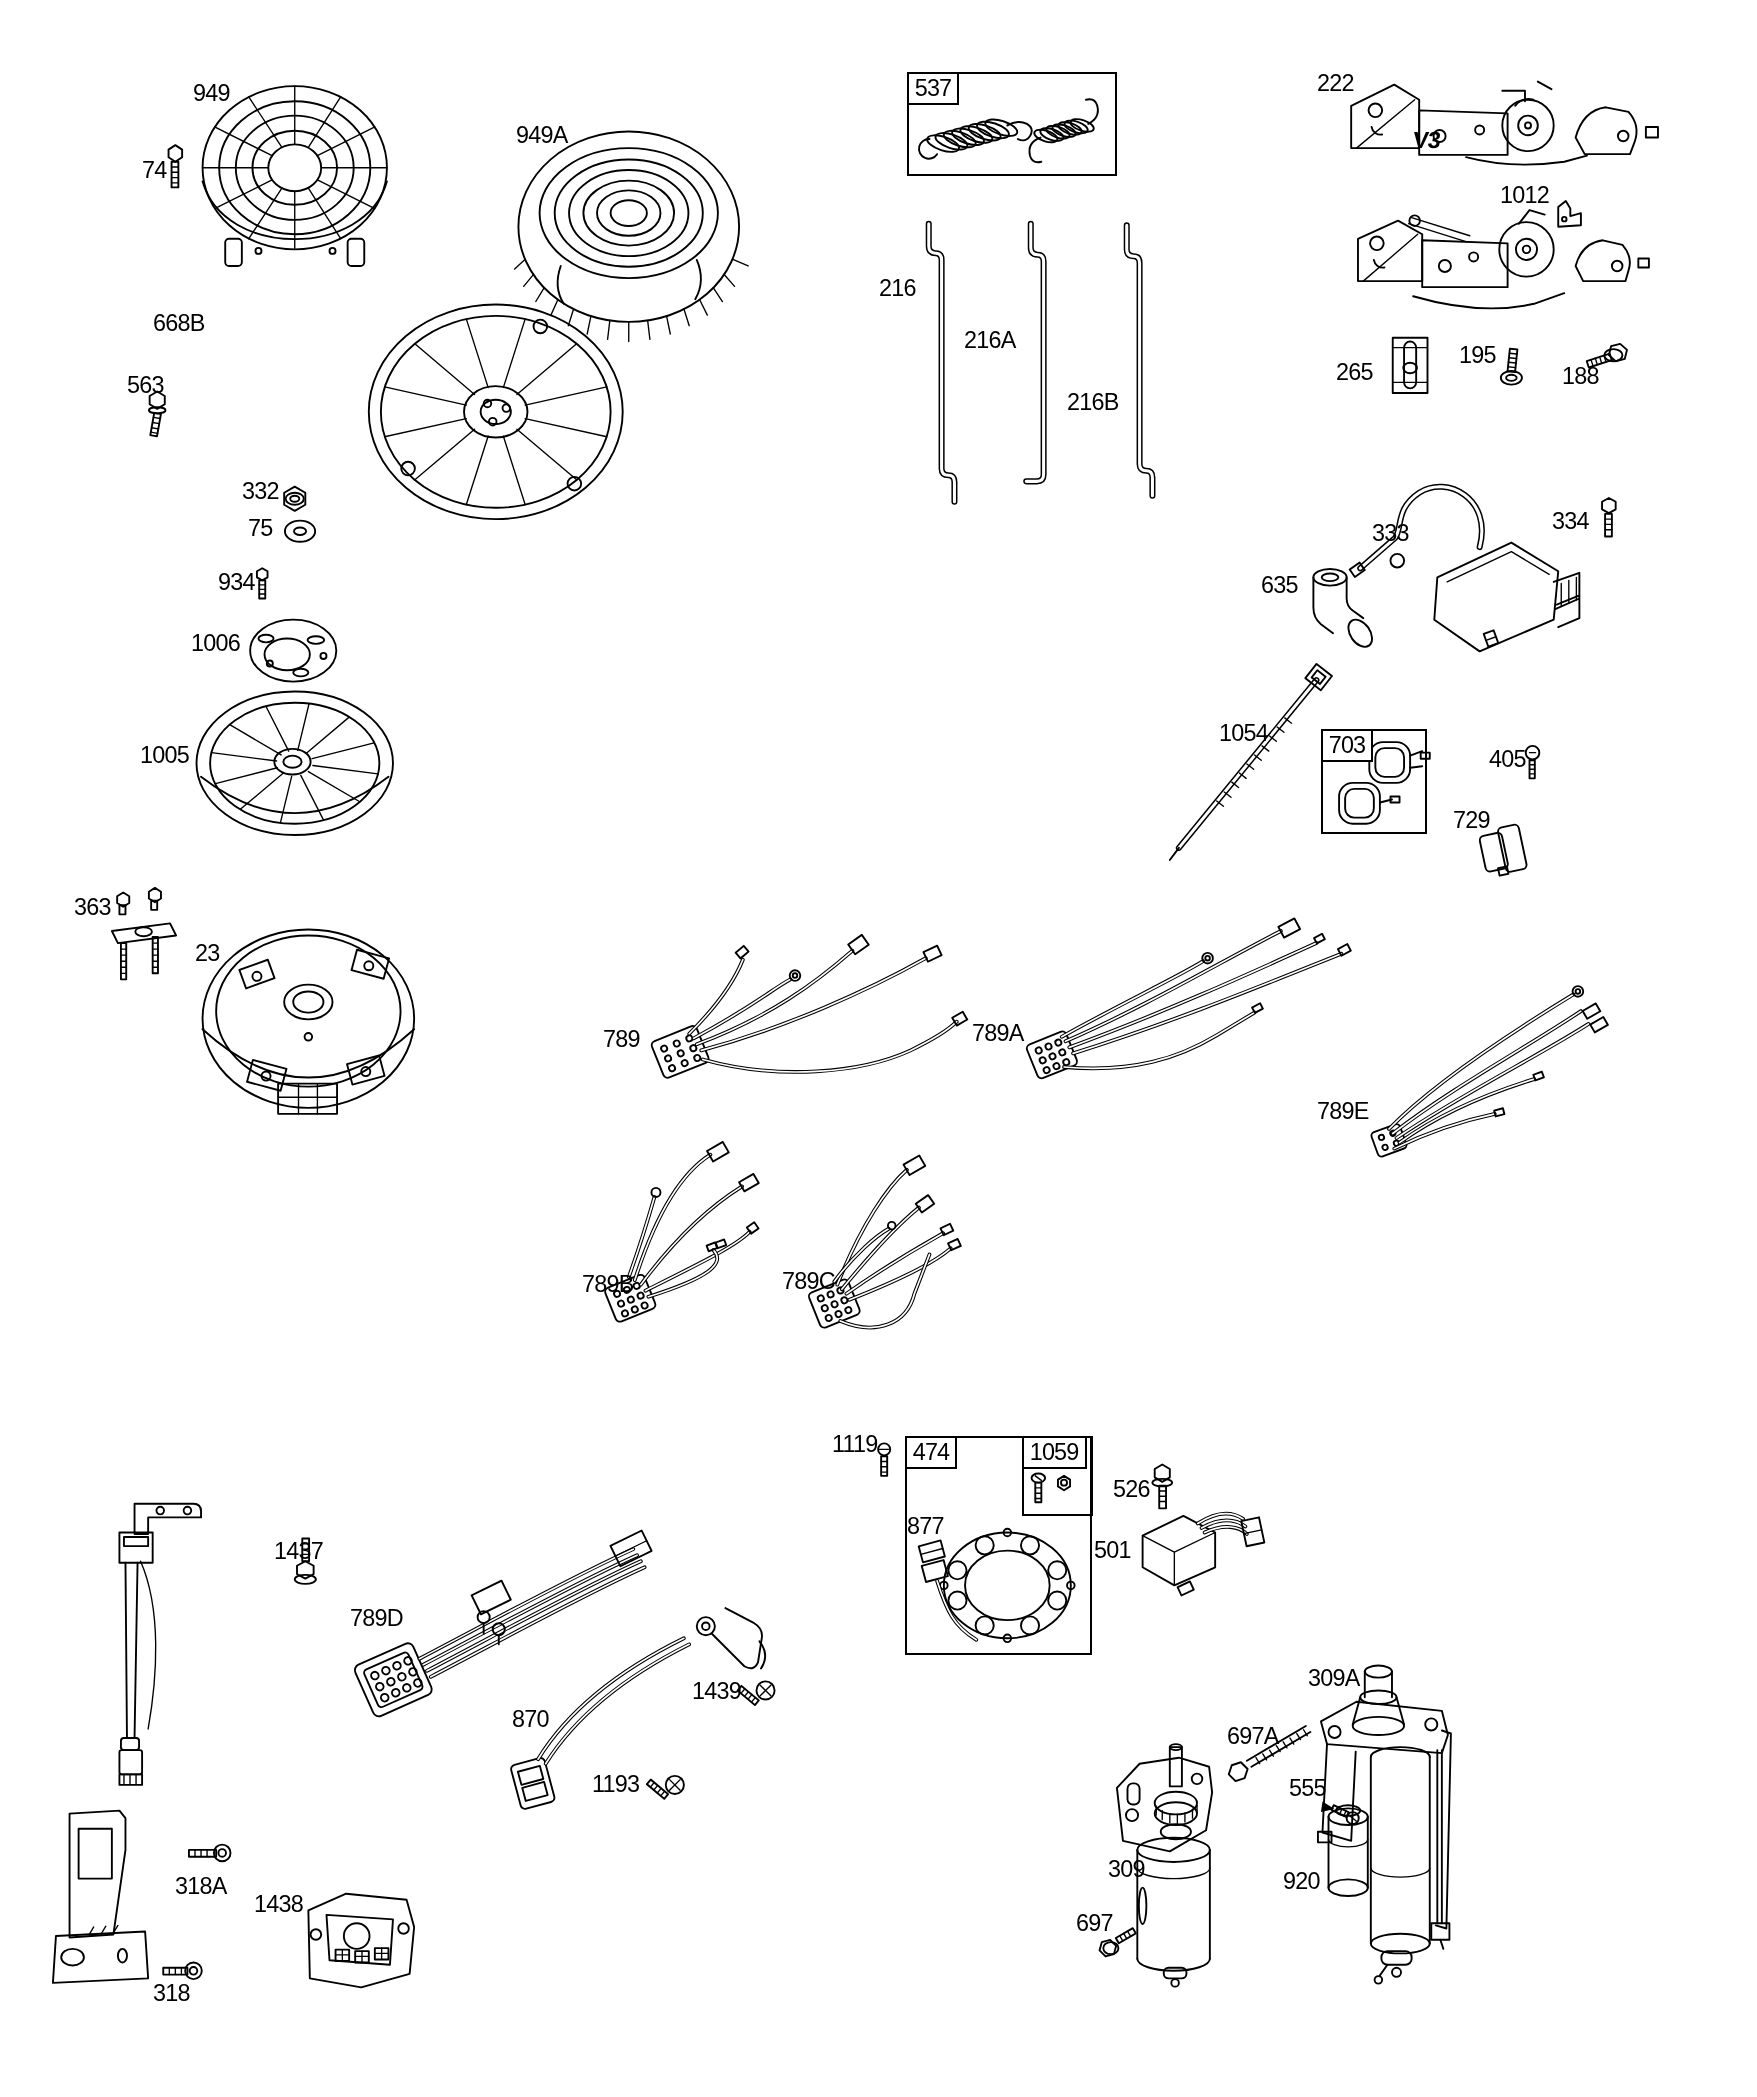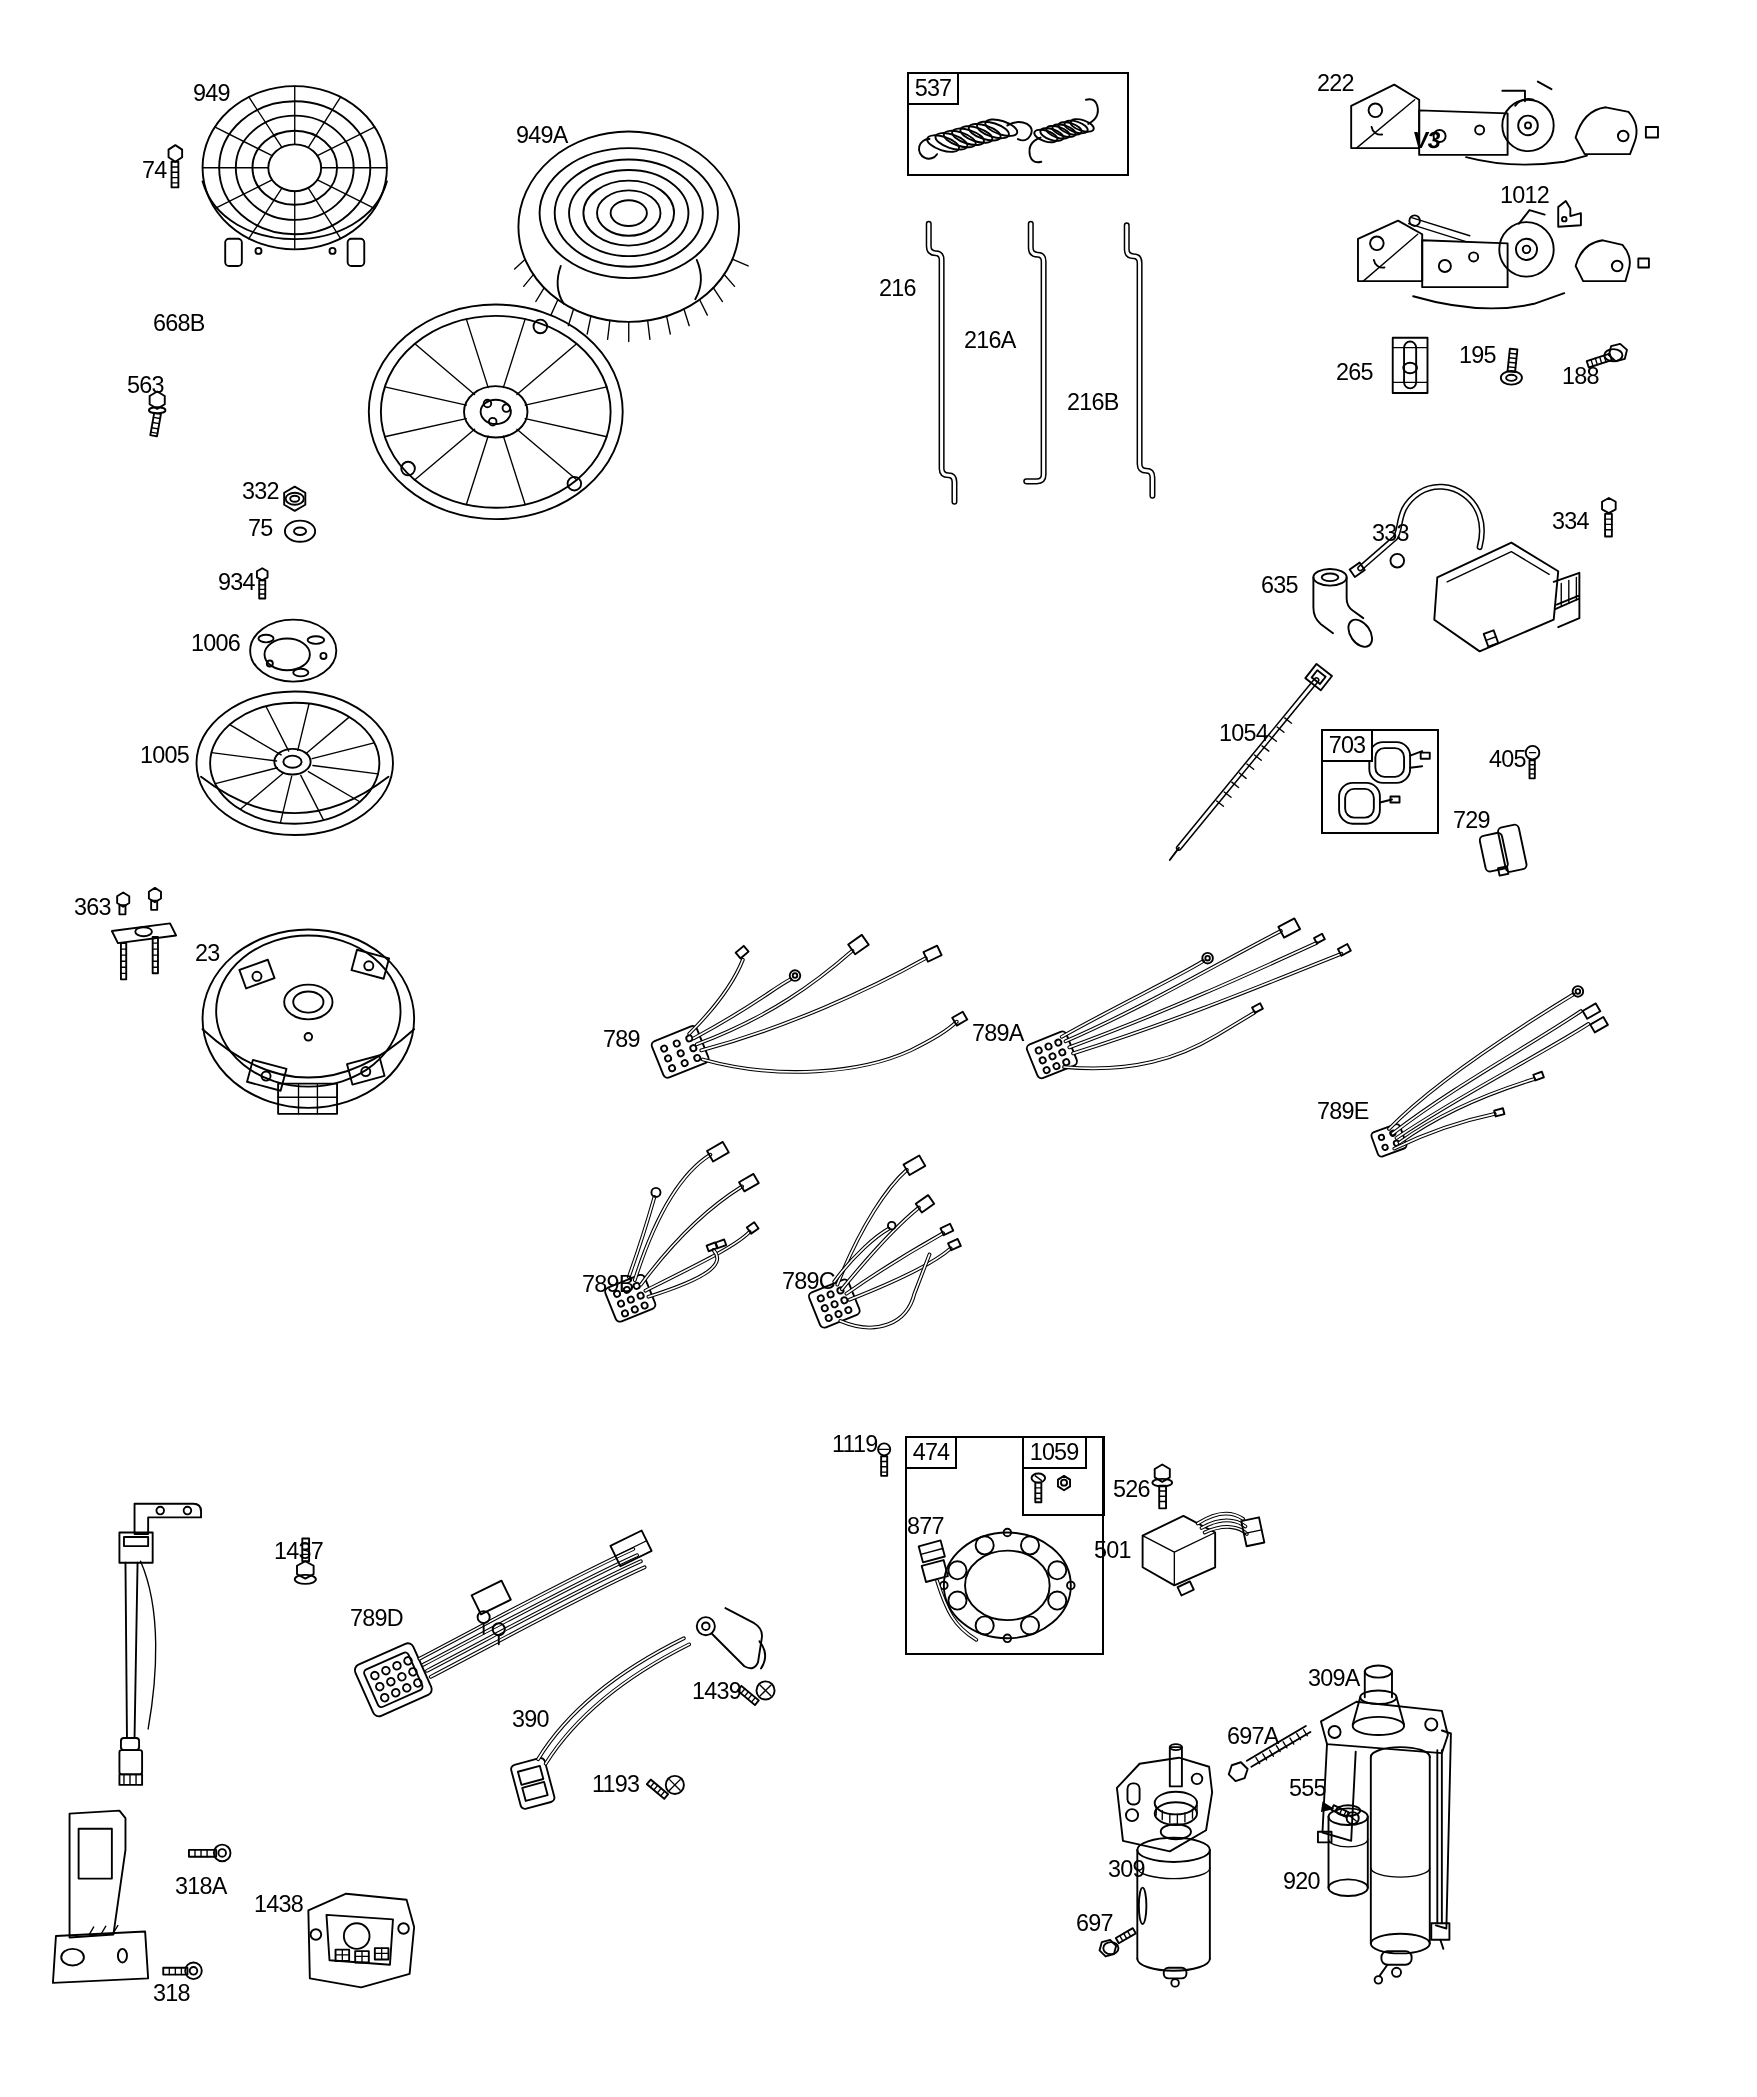--- a/index.html
+++ b/index.html
@@ -8,21 +8,21 @@
   #art{position:absolute;left:0;top:0;width:1757px;height:2097px;}
   #art *{stroke:#000;stroke-width:2.5;fill:none;stroke-linecap:round;stroke-linejoin:round;}
   #art .tube{stroke-width:8;}
   #art .core{stroke:#fff;stroke-width:4;}
   #art .wire{stroke-width:5;}
   #art .wcore{stroke:#fff;stroke-width:2.2;}
   #art .thin{stroke-width:1.8;}
   #art .fillb{fill:#000;stroke:none;}
   .lbl{position:absolute;font-size:23.4px;letter-spacing:-0.8px;color:#000;white-space:nowrap;line-height:26px;}
   .v3{font-weight:bold;transform:skewX(-6deg);}
-  .box{position:absolute;border:2.3px solid #000;padding-left:12px;}
+  .box{position:absolute;border:2.3px solid #000;}
   .tag{position:absolute;left:-2.3px;top:-2.3px;border:2.3px solid #000;background:#fff;
        padding:0 6px;font-size:23.4px;letter-spacing:-0.8px;line-height:29px;}
 </style>
 </head>
 <body>
 
 <div id="canvas">
 
 <svg id="art" viewBox="0 0 2325 2775">
 
@@ -851,21 +851,21 @@
 <div class="lbl" style="left:972px;top:1020px">789A</div>
 <div class="lbl" style="left:1317px;top:1098px">789E</div>
 <div class="lbl" style="left:582px;top:1271px">789B</div>
 <div class="lbl" style="left:782px;top:1268px">789C</div>
 <div class="lbl" style="left:832px;top:1431px">1119</div>
 <div class="lbl" style="left:907px;top:1513px">877</div>
 <div class="lbl" style="left:1113px;top:1476px">526</div>
 <div class="lbl" style="left:1094px;top:1537px">501</div>
 <div class="lbl" style="left:274px;top:1538px">1437</div>
 <div class="lbl" style="left:350px;top:1605px">789D</div>
-<div class="lbl" style="left:512px;top:1706px">390</div>
+<div class="lbl" style="left:512px;top:1706px">870</div>
 <div class="lbl" style="left:692px;top:1678px">1439</div>
 <div class="lbl" style="left:592px;top:1771px">1193</div>
 <div class="lbl" style="left:175px;top:1873px">318A</div>
 <div class="lbl" style="left:254px;top:1891px">1438</div>
 <div class="lbl" style="left:153px;top:1980px">318</div>
 <div class="lbl" style="left:1308px;top:1665px">309A</div>
 <div class="lbl" style="left:1227px;top:1723px">697A</div>
 <div class="lbl" style="left:1289px;top:1775px">555</div>
 <div class="lbl" style="left:1108px;top:1856px">309</div>
 <div class="lbl" style="left:1283px;top:1868px">920</div>

